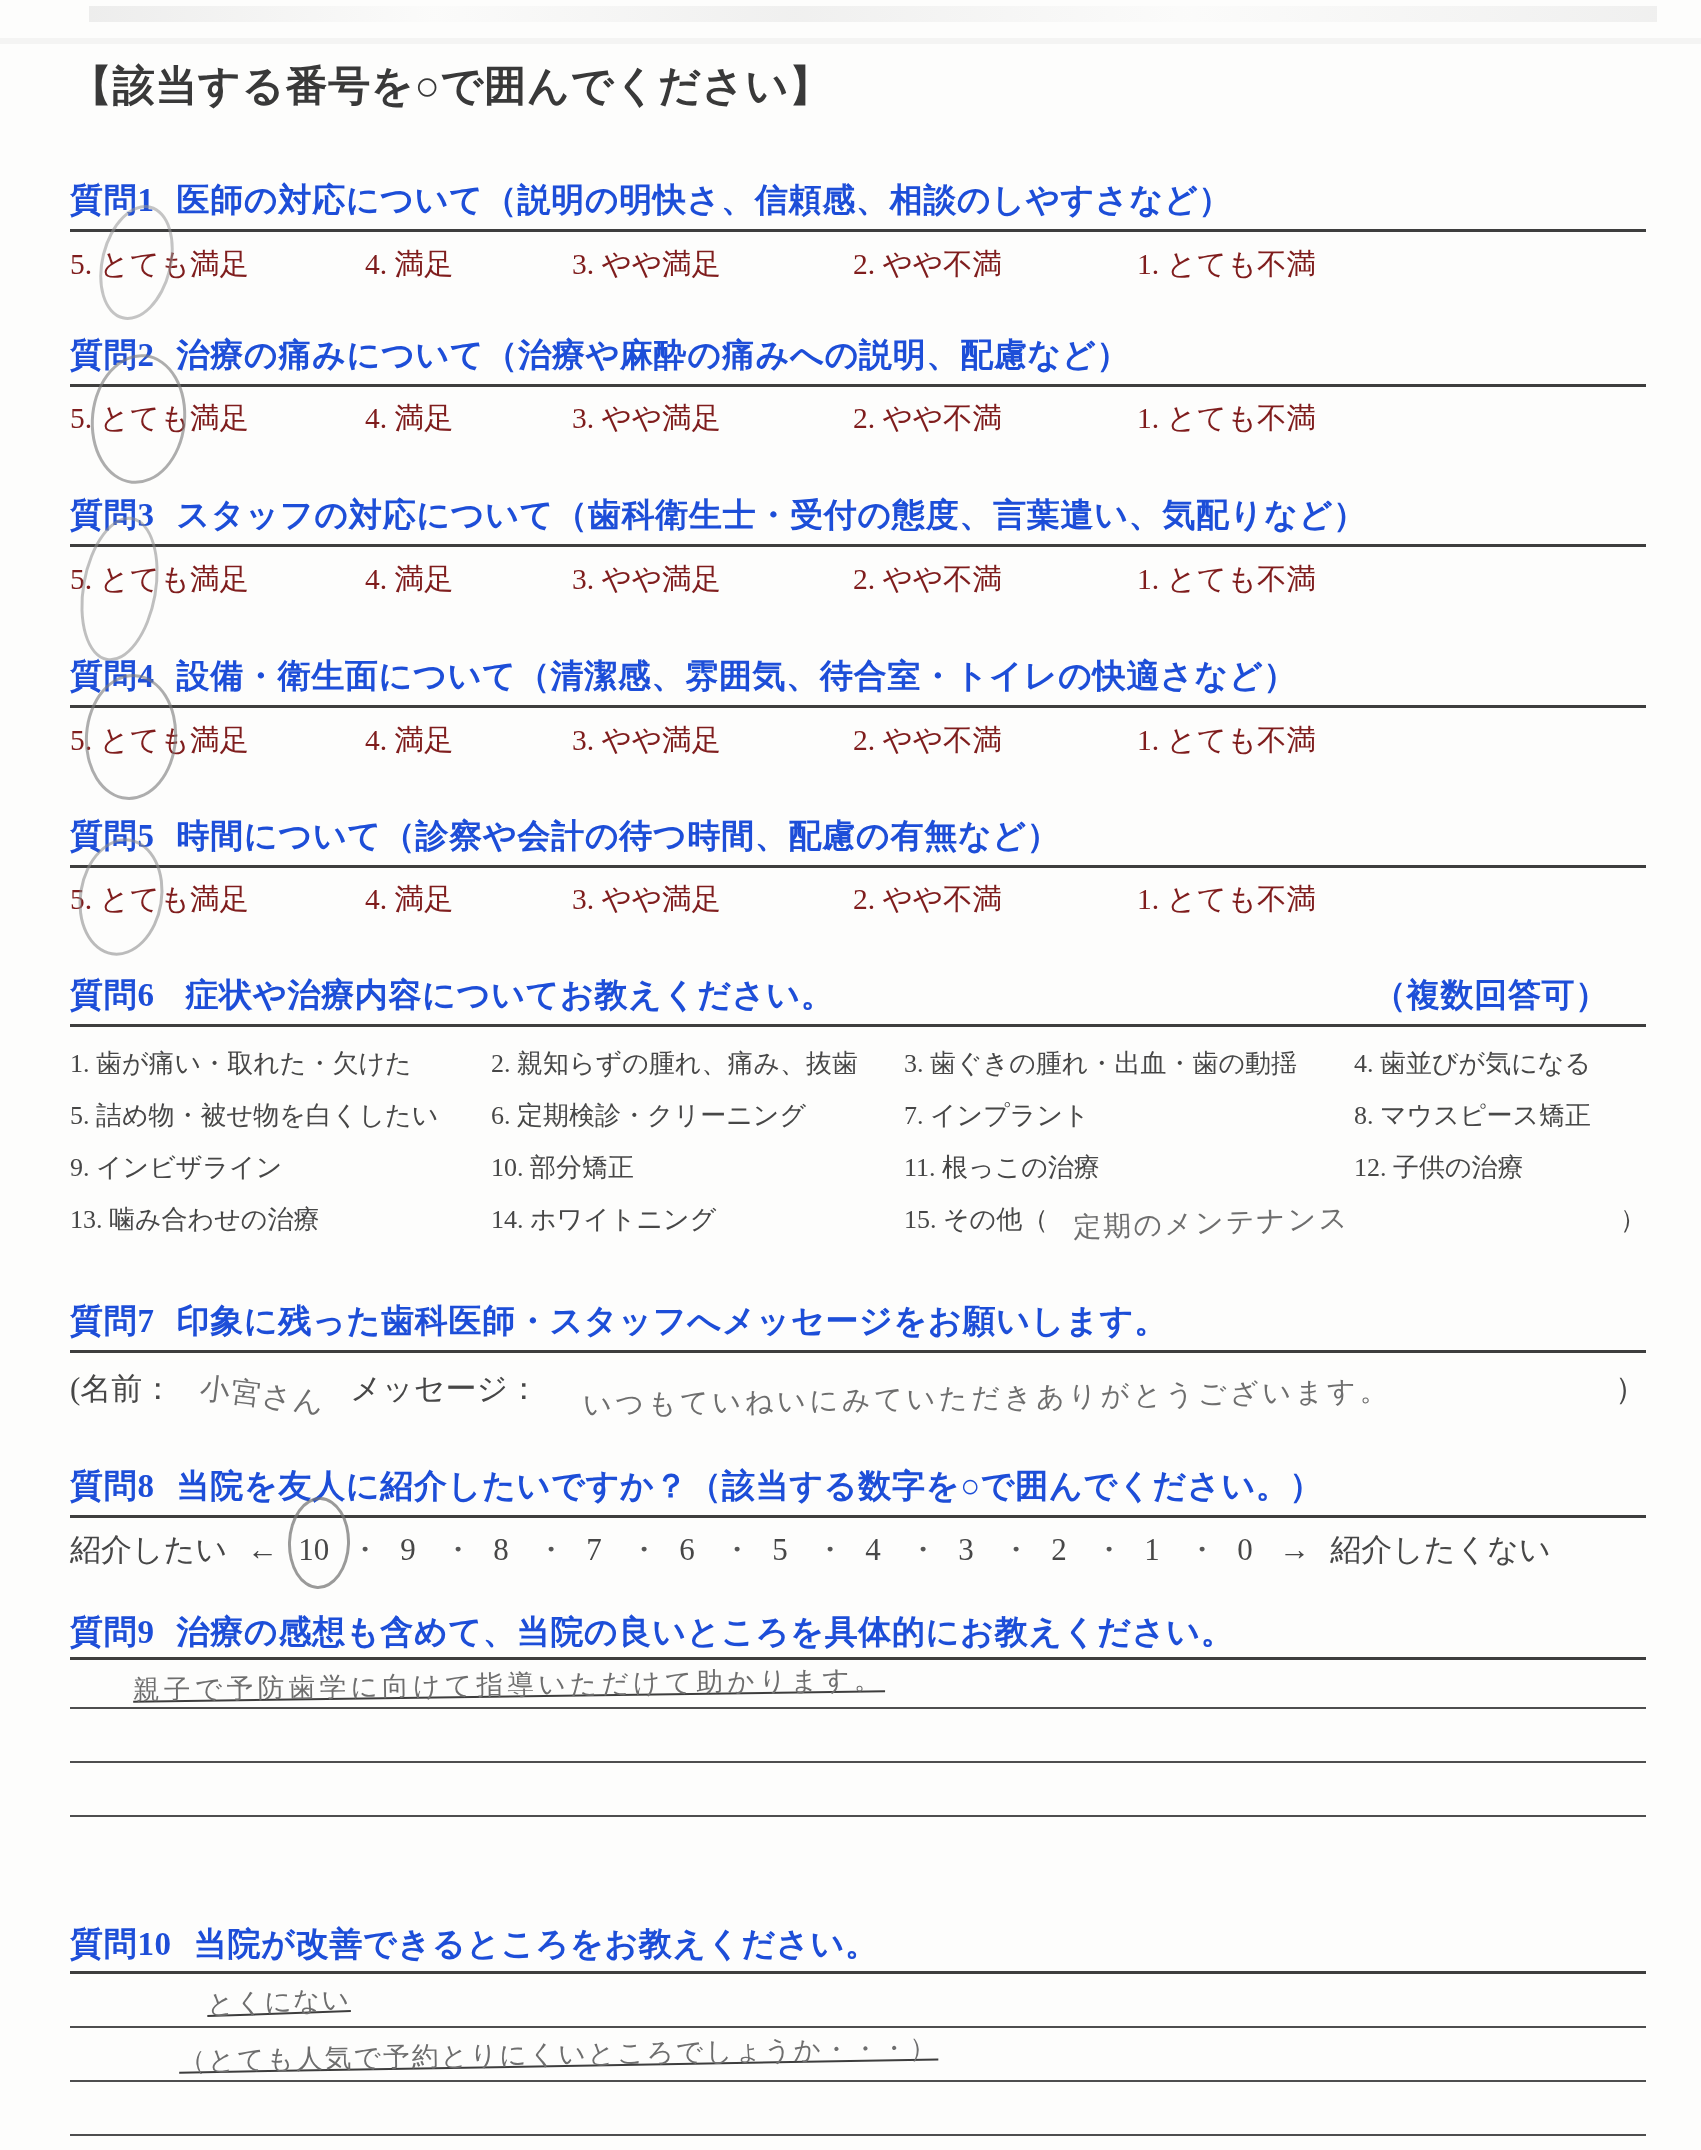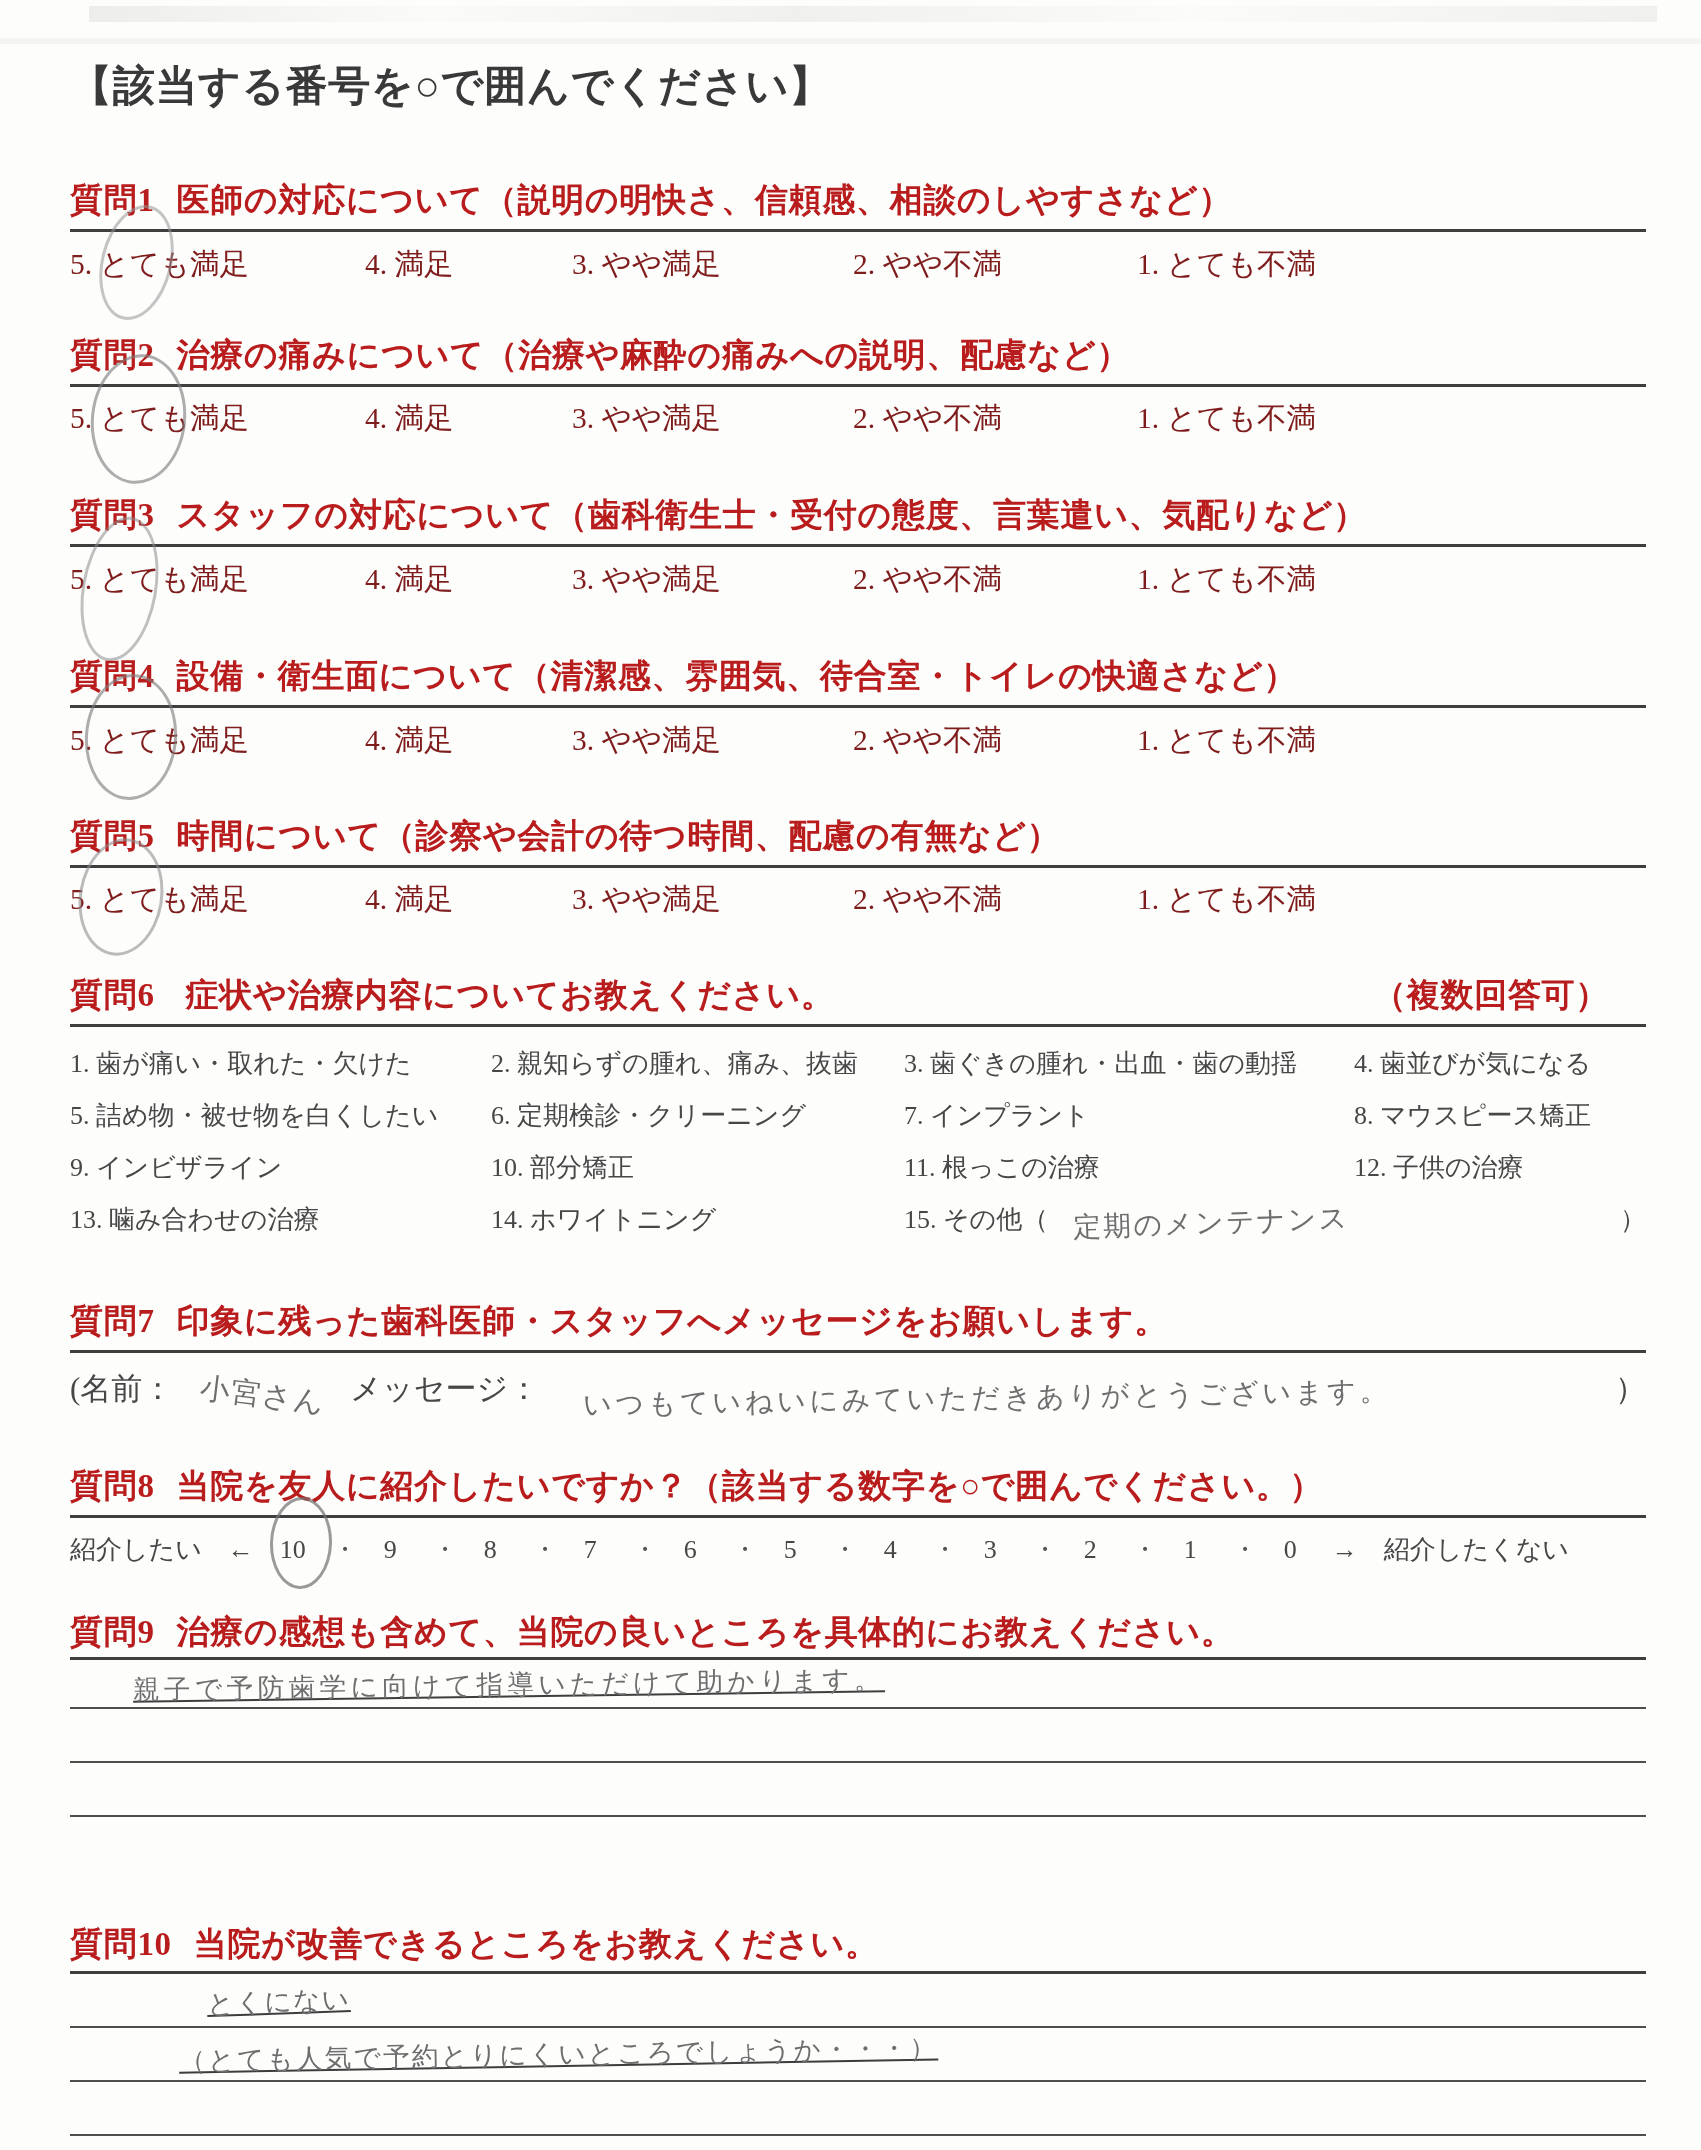--- a/index.html
+++ b/index.html
@@ -11,21 +11,21 @@
   .scan-noise{position:absolute;top:5.9px;left:89px;right:44px;height:16px;
     background:linear-gradient(90deg,rgba(200,200,200,.30),rgba(235,235,235,.12) 22%,rgba(205,205,205,.28) 45%,rgba(235,235,235,.10) 70%,rgba(200,200,200,.25));}
   .scan-noise2{position:absolute;top:38px;left:0;right:0;height:5.9px;background:rgba(210,210,210,.20);}
   .content{position:absolute;left:70px;right:55px;top:0;padding-top:65px;}
   .title{margin:0;font-size:42px;line-height:43px;font-weight:700;color:#393939;letter-spacing:0.7px;}
   .sec{position:relative;}
   .sec-q1{margin-top:72px}.sec-q2{margin-top:53px}.sec-q3{margin-top:59px}
   .sec-q4{margin-top:59px}.sec-q5{margin-top:58px}.sec-q6{margin-top:58px}
   .sec-q7{margin-top:55px}.sec-q8{margin-top:49px}.sec-q9{margin-top:43px}
   .sec-q10{margin-top:107px}
-  .q-header{display:flex;font-size:33px;line-height:40px;font-weight:700;color:#b91c1c;letter-spacing:0.7px;}
+  .q-header{display:flex;font-size:33px;line-height:40px;font-weight:700;color:#1d4ed8;letter-spacing:0.7px;}
   .q-label{margin-right:22px;flex-shrink:0;}
   .q-header.spread{justify-content:space-between;padding-right:37px;}
   .q-note{font-weight:700;}
   .rule{height:0;border-top:3.7px solid #3e3e3e;margin-top:8.9px;}
   .sec-q9 .rule{margin-top:4.4px;}
   .sec-q10 .rule{margin-top:7.4px;border-top-width:3px;}
   .options-row{position:relative;display:flex;margin-top:14.8px;font-size:29.5px;line-height:35px;color:#7f1d1d;}
   .opt{flex-shrink:0;}
   .o1{width:295px}.o2{width:207px}.o3{width:281px}.o4{width:284px}
   .circle{position:absolute;border:3px solid rgba(125,125,125,.62);border-radius:50%;pointer-events:none;}
@@ -36,21 +36,21 @@
   .c5{left:8.9px;top:-44px;width:78px;height:112px;transform:rotate(9deg);border-color:rgba(140,140,140,.58);}
   .q6-grid{display:grid;grid-template-columns:421px 413px 450px 1fr;grid-auto-rows:52px;align-items:center;margin-top:10.3px;font-size:26px;color:#474747;}
   .q6-other{grid-column:3 / 5;display:flex;align-items:center;}
   .q6-other .spacer{flex:1;}
   .hand{font-family:"DejaVu Sans","Liberation Sans",sans-serif;color:#6e6e6e;}
   .hand-other{font-size:28px;transform:rotate(-2deg);margin-left:25px;margin-top:5.9px;letter-spacing:2.2px;}
   .q7-row{display:flex;align-items:flex-start;margin-top:17.7px;font-size:31px;line-height:38px;color:#474747;}
   .q7-row .spacer{flex:1;}
   .hand-name{font-size:29.5px;transform:rotate(7deg);margin:5.9px 25px 0 26.6px;letter-spacing:1.5px;}
   .hand-msg{font-size:28px;transform:rotate(-1deg);margin:8.9px 0 0 44px;letter-spacing:3.7px;}
-  .q8-row{display:flex;align-items:center;gap:26px;margin-top:13.3px;font-size:26px;line-height:38px;color:#474747;}
+  .q8-row{display:flex;align-items:center;gap:20px;margin-top:13.3px;font-size:31px;line-height:38px;color:#474747;}
   .q8-row .num{display:inline-block;min-width:22px;text-align:left;}
   .q8-row .sep{color:#555;}
   .circle-wrap{position:relative;display:inline-block;}
   .q8-circle{left:-10.3px;top:-34px;width:56px;height:86px;transform:rotate(2deg);border-color:rgba(115,115,115,.72);}
   .answer-line{border-bottom:2.2px solid #4e4e4e;display:flex;align-items:flex-end;text-decoration:underline;}
   .q9-line1{height:47px;}
   .q9-line{height:52px;}
   .q10-line{height:52px;}
   .hand-q9{font-size:26.6px;padding-left:63px;padding-bottom:3.7px;transform:rotate(-0.8deg);letter-spacing:4.4px;}
   .hand-q10a{font-size:26.6px;padding-left:137px;padding-bottom:4.4px;transform:rotate(-2deg);letter-spacing:1.5px;}

